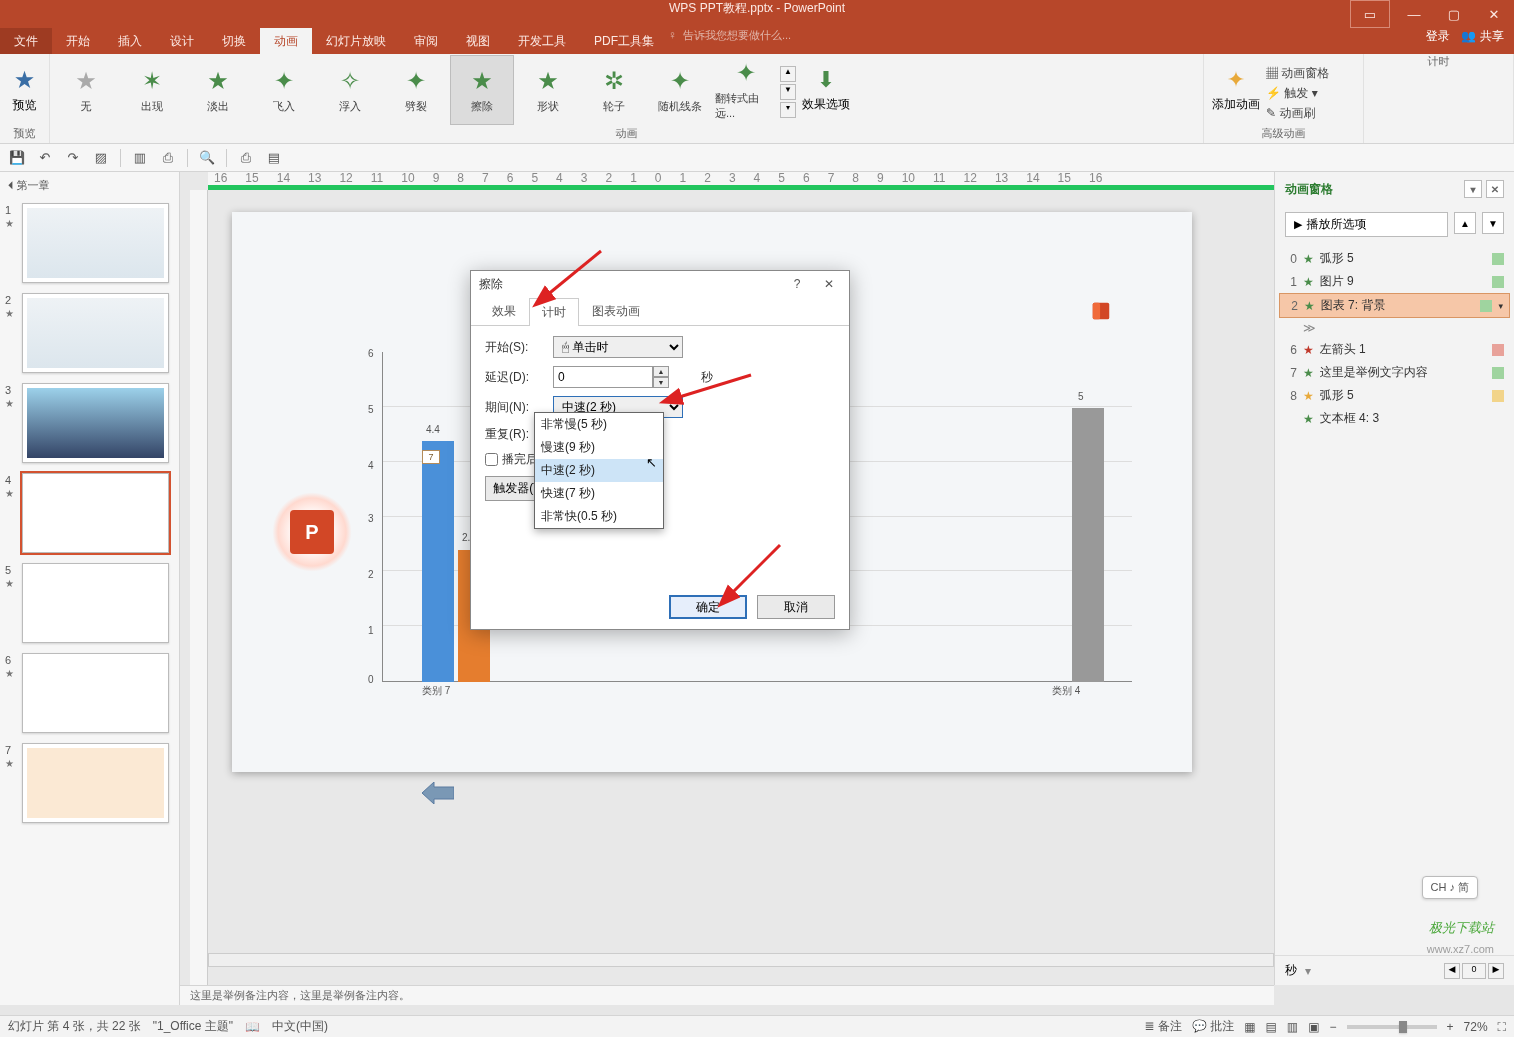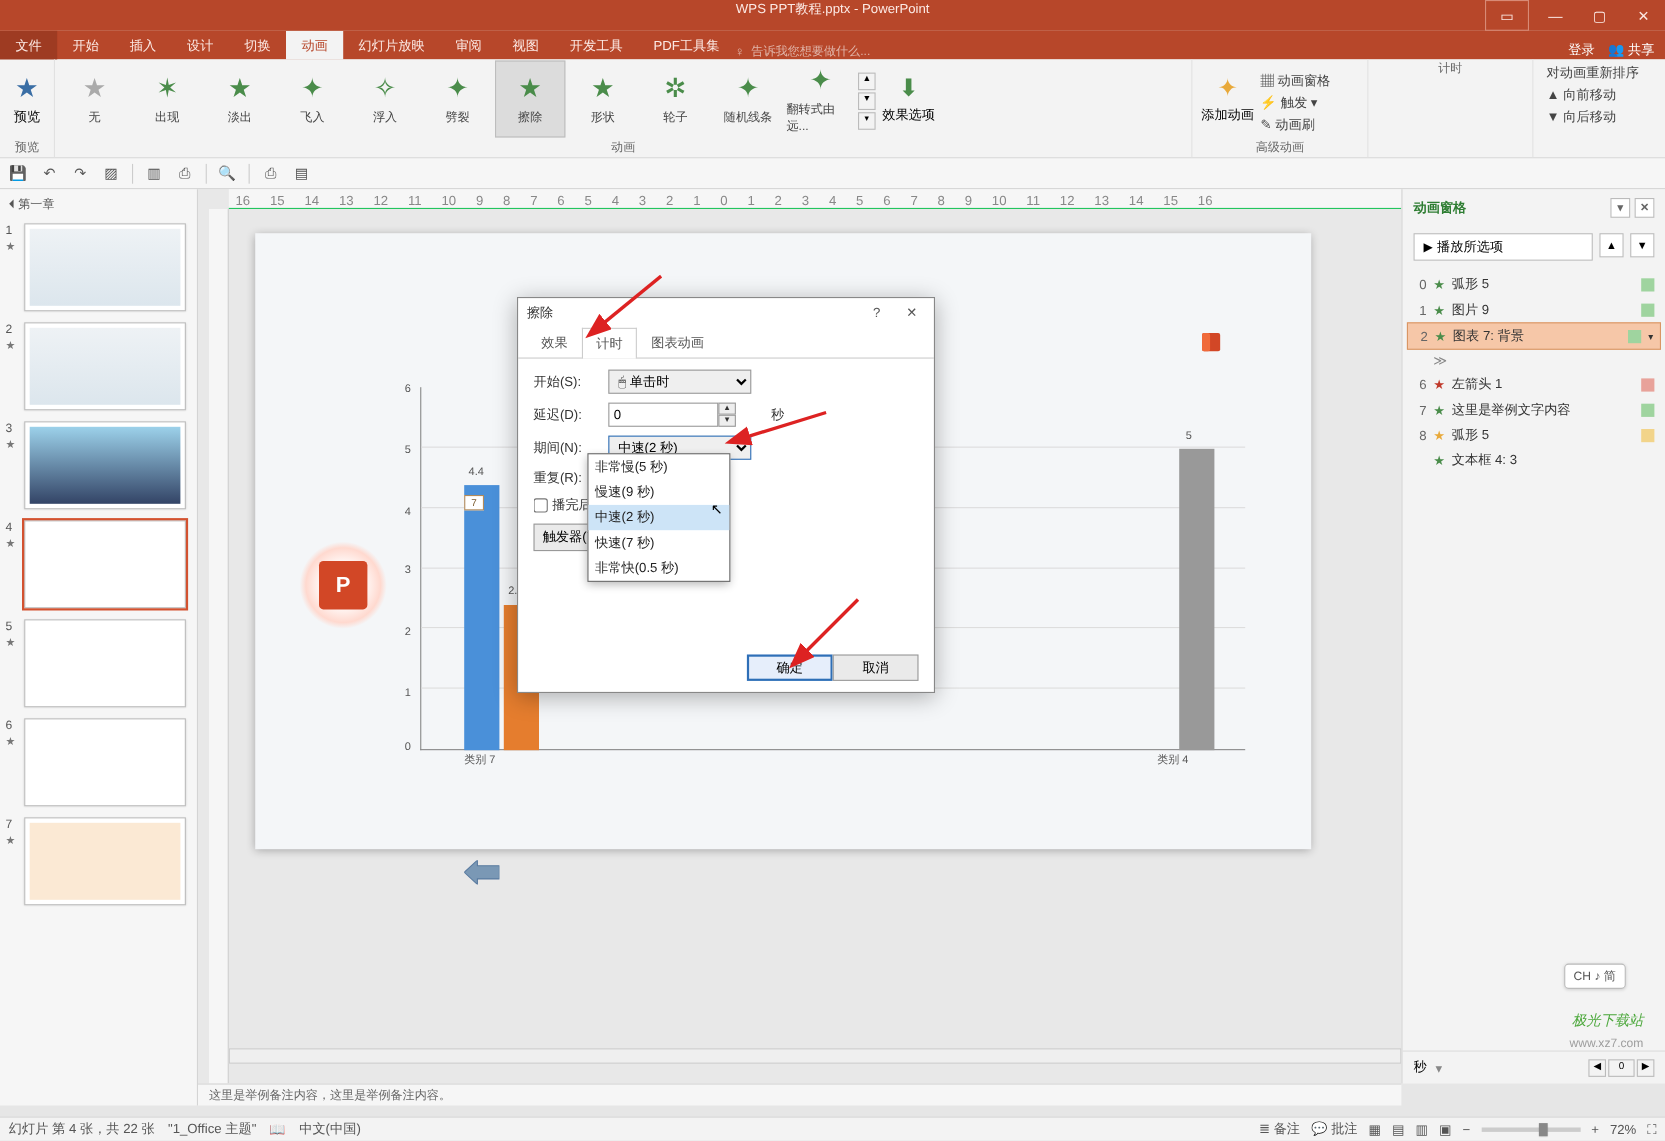--- a/index.html
+++ b/index.html
@@ -2,21 +2,21 @@
 <html><head>
 <meta charset="utf-8">
 <style>
 *{box-sizing:border-box;margin:0;padding:0;font-family:"Microsoft YaHei","Segoe UI",sans-serif;font-size:12px}
 body{background:#e6e6e6;width:1514px;height:1037px;overflow:hidden;position:relative}
 .titlebar{height:28px;background:#b7472a;color:#fff;display:flex;position:relative}
 .titlebar .title{position:absolute;left:50%;transform:translateX(-50%);font-size:12px;color:#fce9e4}
 .titlebar .win-ctrls{margin-left:auto;display:flex}
 .titlebar .win-ctrls div{width:40px;height:28px;display:flex;align-items:center;justify-content:center;color:#fce9e4;font-size:13px}
 .titlebar .ribbon-dispopt{width:36px;height:20px;border:1px solid #d88a76;margin-right:4px;display:flex;align-items:center;justify-content:center}
-.menubar{height:26px;background:#b7472a;color:#fff;display:flex;align-items:flex-end}
+.menubar{height:26px;background:#b7472a;color:#fff;display:flex;align-items:flex-start}
 .menubar .tab{padding:0 14px;height:26px;display:flex;align-items:center;font-size:12px;color:#fce9e4}
 .menubar .tab.file{background:#9e3b22}
 .menubar .tab.active{background:#f3f3f3;color:#b7472a}
 .menubar .tell{color:#e0b4a8;margin-left:6px;font-size:11px}
 .menubar .right{margin-left:auto;display:flex;align-items:center;padding-right:10px;gap:12px}
 .ribbon{height:90px;background:#f3f3f3;border-bottom:1px solid #d4d4d4;display:flex}
 .rgroup{border-right:1px solid #e1e1e1;display:flex;flex-direction:column;padding:0 4px}
 .rgroup .body{flex:1;display:flex;align-items:center}
 .rgroup .label{text-align:center;font-size:11px;color:#666;padding-bottom:2px}
 .animbtn{width:64px;height:70px;display:flex;flex-direction:column;align-items:center;justify-content:center;gap:4px;border:1px solid transparent}
@@ -30,21 +30,21 @@
 .timing-grid select{width:74px;height:18px;border:1px solid #bbb;font-size:11px}
 .reorder{padding:4px 8px;font-size:11px;color:#444;display:flex;flex-direction:column;gap:3px}
 .slidepanel{position:absolute;left:0;top:172px;width:180px;bottom:32px;background:#f6f6f6;border-right:1px solid #d4d4d4;overflow:hidden}
 .slidepanel .chap{font-size:11px;color:#555;padding:6px 8px}
 .thumb{margin:4px 10px 10px 22px;height:80px;background:#fff;border:1px solid #bbb;position:relative;box-shadow:0 1px 2px rgba(0,0,0,.15)}
 .thumb.sel{outline:2px solid #d35230}
 .thumb .num{position:absolute;left:-18px;top:0;font-size:11px;color:#555}
 .thumb .astar{position:absolute;left:-18px;top:14px;font-size:10px;color:#777}
 .thumb .content{position:absolute;inset:4px;background:linear-gradient(#eef2f5,#dce6ed)}
 .canvas{position:absolute;left:180px;top:172px;right:240px;bottom:52px;background:#e8e8e8}
-.ruler-h{position:absolute;left:28px;right:0;top:0;height:18px;background:#f6f6f6;border-bottom:1px solid #22c55e;font-size:8px;color:#888;display:flex;align-items:flex-end;gap:18px;padding-left:6px;overflow:hidden}
+.ruler-h{position:absolute;left:28px;right:0;top:0;height:18px;background:#f6f6f6;border-bottom:5px solid #22c55e;font-size:8px;color:#888;display:flex;align-items:flex-end;gap:18px;padding-left:6px;overflow:hidden}
 .ruler-v{position:absolute;left:10px;top:18px;bottom:0;width:18px;background:#f6f6f6;border-right:1px solid #ccc}
 .slide{position:absolute;left:52px;top:40px;width:960px;height:560px;background:#f4f6f8;box-shadow:0 2px 8px rgba(0,0,0,.3)}
 .slide .plogo{position:absolute;left:40px;top:280px;width:80px;height:80px;border-radius:50%;background:radial-gradient(circle,#fff 30%,#ffd9cf 60%,transparent 70%);display:flex;align-items:center;justify-content:center}
 .slide .plogo .p{width:44px;height:44px;background:#d24726;border-radius:4px;color:#fff;display:flex;align-items:center;justify-content:center;font-size:20px;font-weight:bold}
 .slide .chart{position:absolute;left:150px;top:140px;right:60px;bottom:90px}
 .animpane{position:absolute;right:0;top:172px;width:240px;bottom:52px;background:#f3f3f3;border-left:1px solid #d4d4d4;display:flex;flex-direction:column}
 .animpane .hdr{padding:8px 10px;color:#2e7d32;font-size:13px;font-weight:bold;display:flex;align-items:center;justify-content:space-between}
 .animpane .hdr .hctrls{display:flex;gap:4px}
 .animpane .hdr .hctrls div{width:18px;height:18px;border:1px solid #bbb;display:flex;align-items:center;justify-content:center;font-size:10px;color:#666;background:#fff}
 .animpane .playbtnrow{padding:6px 10px;display:flex;gap:6px}
@@ -73,21 +73,21 @@
 .dialog .dtab.active{border-color:#ccc;background:#fff;position:relative;top:1px}
 .dialog .body{padding:10px 14px;display:grid;grid-template-columns:60px 140px auto;gap:8px 8px;align-items:center;font-size:12px;color:#333}
 .dialog select,.dialog input{height:22px;border:1px solid #999;font-size:12px;padding:0 4px;width:130px}
 .dialog .numspin{display:flex}
 .dialog .numspin input{width:100px}
 .dialog .numspin .spins{display:flex;flex-direction:column}
 .dialog .numspin .spins div{width:16px;height:11px;border:1px solid #999;background:#eee;font-size:7px;display:flex;align-items:center;justify-content:center}
 .dialog .chk{display:flex;align-items:center;gap:4px;grid-column:1/4}
 .dialog .chk input{width:13px;height:13px}
 .dialog .trigbtn{grid-column:1/2;border:1px solid #999;background:#eaeaea;padding:3px 6px;font-size:12px;width:68px}
-.dialog .btnrow{position:absolute;bottom:10px;right:14px;display:flex;gap:0}
+.dialog .btnrow{position:absolute;bottom:10px;right:14px;display:flex;gap:10px}
 .dialog .dbtn{width:78px;height:24px;border:1px solid #999;background:#eaeaea;font-size:12px;display:flex;align-items:center;justify-content:center}
 .dialog .dbtn.primary{border:2px solid #2e6fb7;background:#e6eefb}
 .dropdown{position:absolute;left:534px;top:412px;width:130px;background:#fff;border:1px solid #666;box-shadow:0 3px 8px rgba(0,0,0,.3);z-index:100}
 .dropdown .opt{padding:3px 6px;font-size:12px;color:#222}
 .dropdown .opt.hover{background:#cde4f7}
 .dropdown .cursor{position:absolute;right:6px;top:42px;font-size:13px;color:#000}
 .arrow{position:absolute;z-index:50}
 .arrow svg{overflow:visible}
 .badge-ch{position:absolute;right:36px;bottom:138px;background:#fff;border:1px solid #bbb;border-radius:4px;padding:3px 8px;font-size:11px;color:#555;box-shadow:0 1px 3px rgba(0,0,0,.15)}
 .watermark{position:absolute;right:20px;bottom:100px;font-size:13px;color:#3aa028;opacity:.9;font-style:italic}
@@ -215,28 +215,20 @@
       <div style="display:flex;flex-direction:column;gap:3px;font-size:11px;color:#444;padding-top:6px">
         <div>▦ <span>动画窗格</span></div>
         <div>⚡ <span>触发 </span>▾</div>
         <div>✎ <span>动画刷</span></div>
       </div>
     </div>
     <div class="label">高级动画</div>
   </div>
   <div class="rgroup" style="width:150px">
     <div class="label">计时</div>
-  </div>
-  <div class="rgroup" style="width:120px;border-right:none">
-    <div class="reorder">
-      <div>对动画重新排序</div>
-      <div>▲ <span>向前移动</span></div>
-      <div>▼ <span>向后移动</span></div>
-    </div>
-    <div class="label">&nbsp;</div>
   </div>
 </div>
 
 <div class="qat">
   <div class="qbtn" style="color:#3a6ea5">💾</div>
   <div class="qbtn">↶</div>
   <div class="qbtn">↷</div>
   <div class="qbtn">▨</div>
   <div class="sep"></div>
   <div class="qbtn">▥</div>

